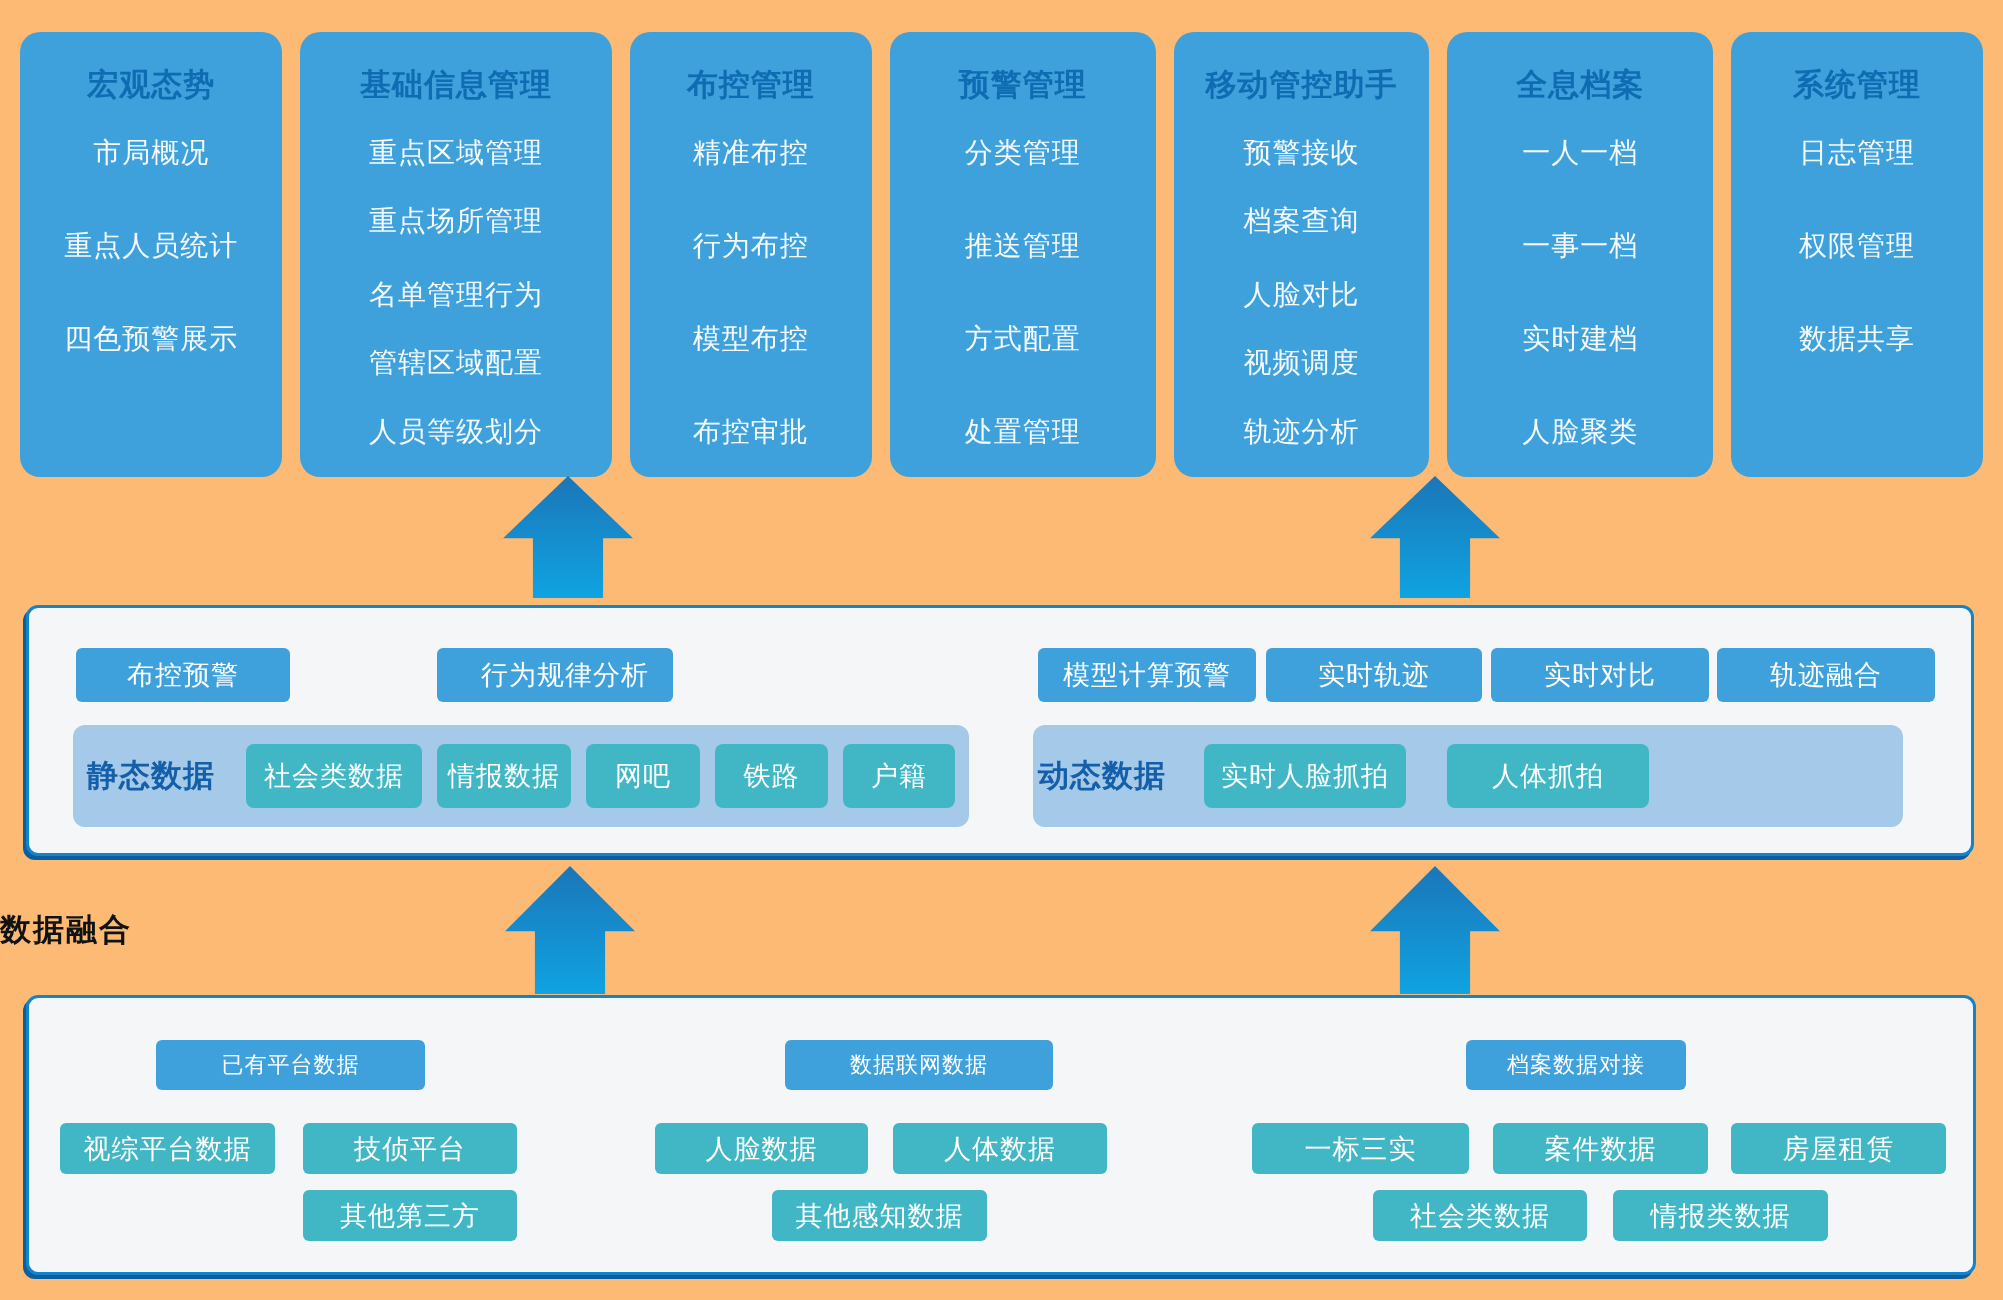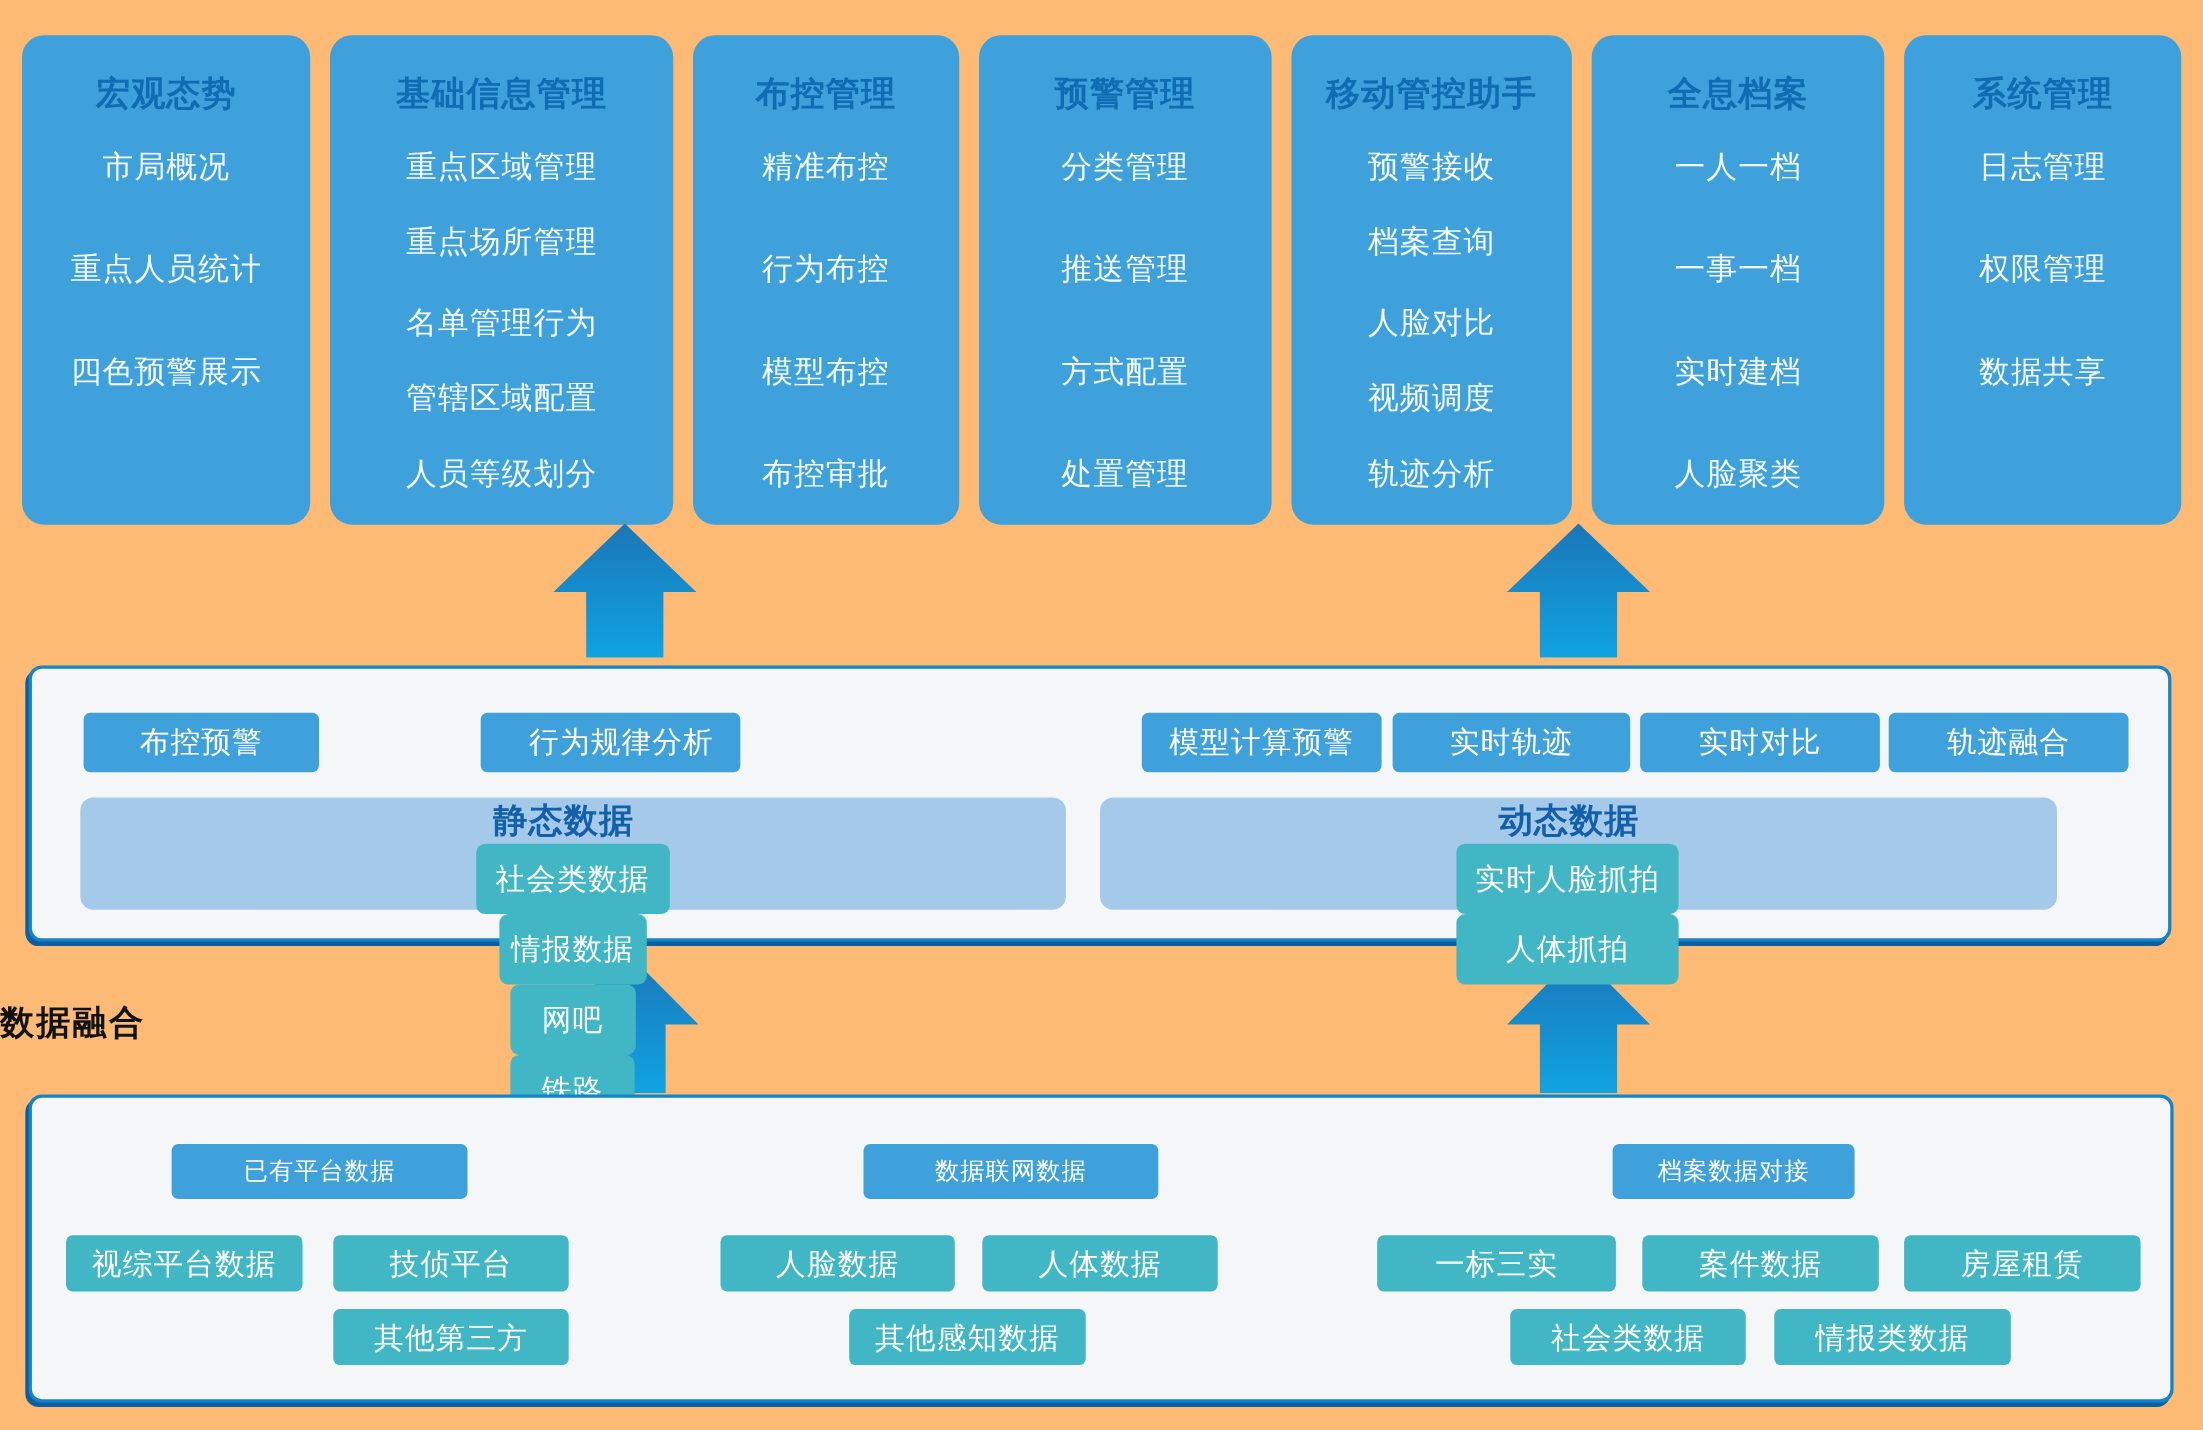--- a/index.html
+++ b/index.html
@@ -46,24 +46,24 @@
   }
   .mb1{left:47px;width:214px;}
   .mb2{left:408px;width:216px;padding-left:20px;}
   .mb3{left:1009px;width:218px;}
   .mb4{left:1237px;width:216px;}
   .mb5{left:1462px;width:218px;}
   .mb6{left:1688px;width:218px;}
   
   .data-group{
     position:absolute;top:117px;height:102px;background:#A5C9E8;border-radius:12px;
-    display:flex;align-items:center;box-sizing:border-box;flex-direction:column;
+    display:flex;align-items:center;box-sizing:border-box;
   }
   .grp-static{left:44px;width:896px;padding-left:14px;}
-  .grp-dynamic{left:971px;width:870px;padding-left:21px;}
+  .grp-dynamic{left:1004px;width:870px;padding-left:5px;}
   .grp-label{
     font-size:31px;font-weight:bold;color:#135FA9;letter-spacing:1px;flex:0 0 auto;
     width:150px;text-align:left;
   }
   .grp-static .grp-label{margin-right:9px;}
   .grp-dynamic .grp-label{margin-right:16px;}
   .chip{
     height:64px;background:#41B7C6;border-radius:8px;color:#FFFFFF;font-size:27px;
     display:flex;align-items:center;justify-content:center;flex:0 0 auto;letter-spacing:1px;
   }

